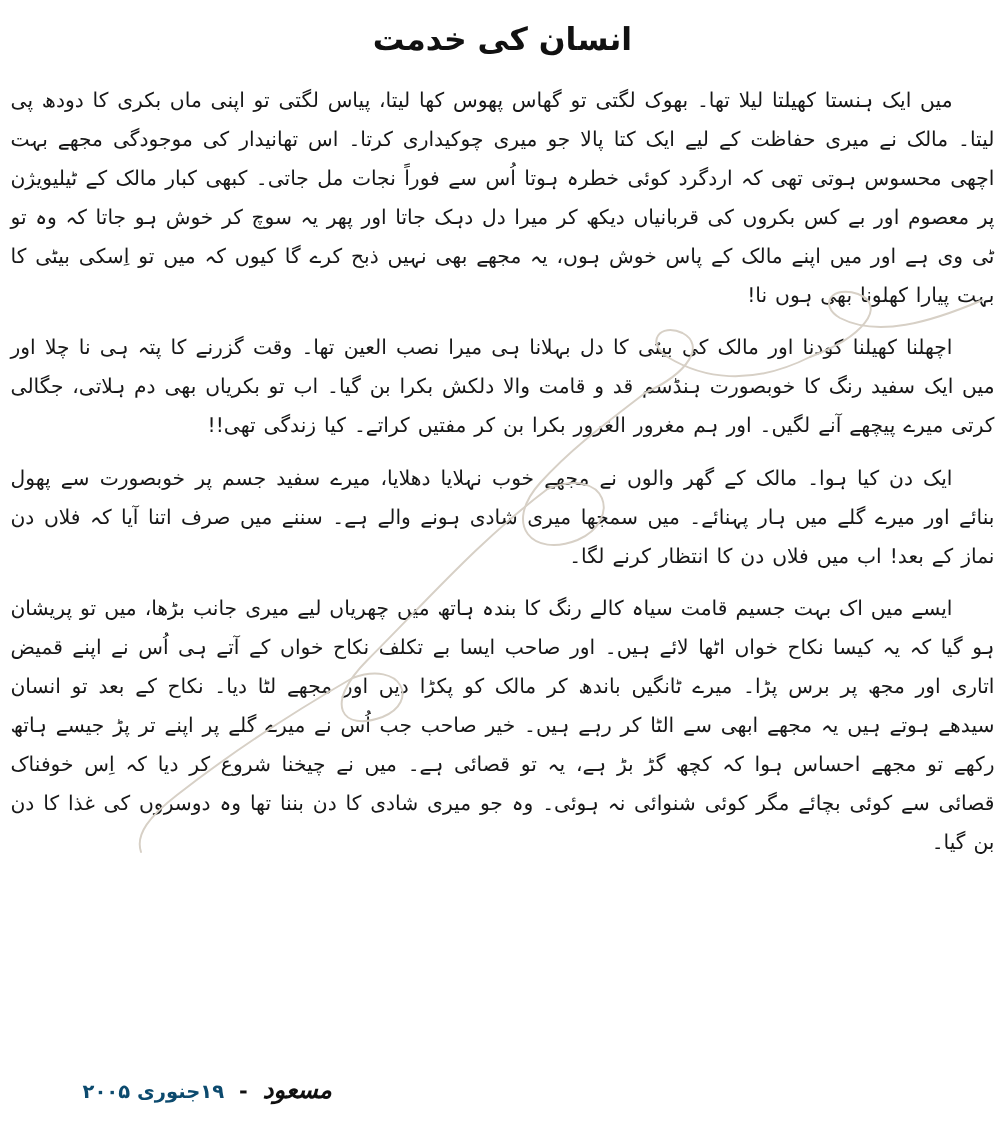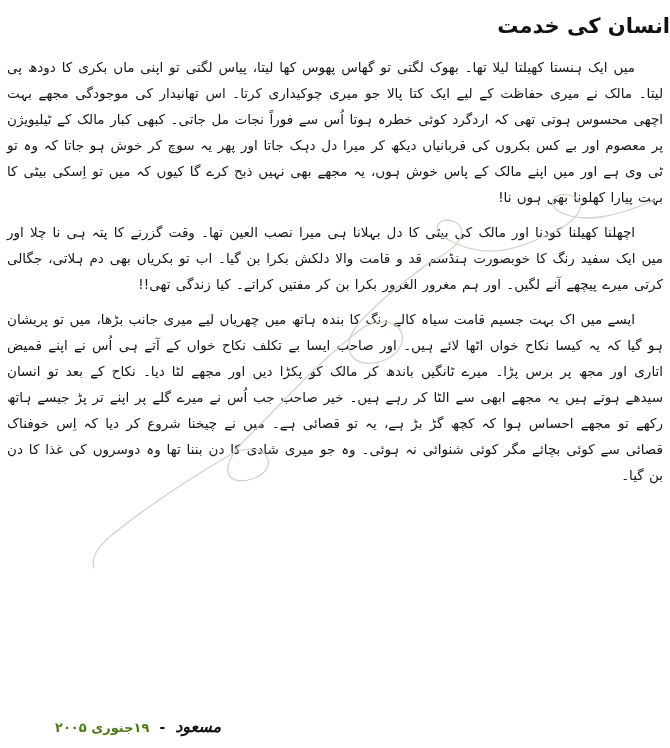--- a/index.html
+++ b/index.html
@@ -12,21 +12,21 @@
     width: 670px;
     height: 748px;
     background: #ffffff;
     overflow: hidden;
     direction: rtl;
     font-family: "DejaVu Sans", sans-serif;
     color: #171717;
   }
   .title {
     margin: 14px 0 16px 0;
-    text-align: right;
+    text-align: center;
     font-size: 21px;
     font-weight: bold;
     color: #111111;
     letter-spacing: 0;
   }
   .body-text {
     padding: 0 7px;
   }
   .body-text p {
     margin: 0 0 9px 0;
@@ -62,21 +62,21 @@
     color: #101010;
   }
   .signature-sep {
     font-size: 14px;
     font-weight: bold;
     color: #101010;
   }
   .signature-date {
     font-size: 13px;
     font-weight: bold;
-    color: #4d7c0f;
+    color: #0c4a6e;
   }
 </style>
 </head>
 <body>
 
 <div class="page">
 
   <svg class="watermark" viewBox="0 0 670 748" xmlns="http://www.w3.org/2000/svg" aria-hidden="true">
     <g fill="none" stroke="#d7d0c6" stroke-width="1.3" stroke-linecap="round">
       <path d="M 655 200 C 620 215, 585 225, 560 212 C 545 203, 555 190, 572 196 C 592 204, 575 225, 540 238"></path>
@@ -85,20 +85,21 @@
       <path d="M 365 326 C 320 360, 285 400, 245 440 C 215 470, 228 488, 255 478 C 280 468, 268 440, 235 452"></path>
       <path d="M 235 452 C 190 478, 150 505, 118 530 C 100 544, 90 556, 94 568"></path>
     </g>
   </svg>
 
   <h1 class="title">انسان کی خدمت</h1>
 
   <div class="body-text">
     <p>میں ایک ہنستا کھیلتا لیلا تھا۔ بھوک لگتی تو گھاس پھوس کھا لیتا، پیاس لگتی تو اپنی ماں بکری کا دودھ پی لیتا۔ مالک نے میری حفاظت کے لیے ایک کتا پالا جو میری چوکیداری کرتا۔ اس تھانیدار کی موجودگی مجھے بہت اچھی محسوس ہوتی تھی کہ اردگرد کوئی خطرہ ہوتا اُس سے فوراً نجات مل جاتی۔ کبھی کبار مالک کے ٹیلیویژن پر معصوم اور بے کس بکروں کی قربانیاں دیکھ کر میرا دل دہک جاتا اور پھر یہ سوچ کر خوش ہو جاتا کہ وہ تو ٹی وی ہے اور میں اپنے مالک کے پاس خوش ہوں، یہ مجھے بھی نہیں ذبح کرے گا کیوں کہ میں تو اِسکی بیٹی کا بہت پیارا کھلونا بھی ہوں نا!</p>
     <p>اچھلنا کھیلنا کودنا اور مالک کی بیٹی کا دل بہلانا ہی میرا نصب العین تھا۔ وقت گزرنے کا پتہ ہی نا چلا اور میں ایک سفید رنگ کا خوبصورت ہنڈسم قد و قامت والا دلکش بکرا بن گیا۔ اب تو بکریاں بھی دم ہلاتی، جگالی کرتی میرے پیچھے آنے لگیں۔ اور ہم مغرور الغرور بکرا بن کر مفتیں کراتے۔ کیا زندگی تھی!!</p>
+    <p>ایک دن کیا ہوا۔ مالک کے گھر والوں نے مجھے خوب نہلایا دھلایا، میرے سفید جسم پر خوبصورت سے پھول بنائے اور میرے گلے میں ہار پہنائے۔ میں سمجھا میری شادی ہونے والے ہے۔ سننے میں صرف اتنا آیا کہ فلاں دن نماز کے بعد! اب میں فلاں دن کا انتظار کرنے لگا۔</p>
     <p>ایسے میں اک بہت جسیم قامت سیاہ کالے رنگ کا بندہ ہاتھ میں چھریاں لیے میری جانب بڑھا، میں تو پریشان ہو گیا کہ یہ کیسا نکاح خواں اٹھا لائے ہیں۔ اور صاحب ایسا بے تکلف نکاح خواں کے آتے ہی اُس نے اپنے قمیض اتاری اور مجھ پر برس پڑا۔ میرے ٹانگیں باندھ کر مالک کو پکڑا دیں اور مجھے لٹا دیا۔ نکاح کے بعد تو انسان سیدھے ہوتے ہیں یہ مجھے ابھی سے الٹا کر رہے ہیں۔ خیر صاحب جب اُس نے میرے گلے پر اپنے تر پڑ جیسے ہاتھ رکھے تو مجھے احساس ہوا کہ کچھ گڑ بڑ ہے، یہ تو قصائی ہے۔ میں نے چیخنا شروع کر دیا کہ اِس خوفناک قصائی سے کوئی بچائے مگر کوئی شنوائی نہ ہوئی۔ وہ جو میری شادی کا دن بننا تھا وہ دوسروں کی غذا کا دن بن گیا۔</p>
   </div>
 
   <div class="signature-row">
     <span class="signature-name">مسعود</span>
     <span class="signature-sep">-</span>
     <span class="signature-date">۱۹جنوری ۲۰۰۵</span>
   </div>
 
 </div>

